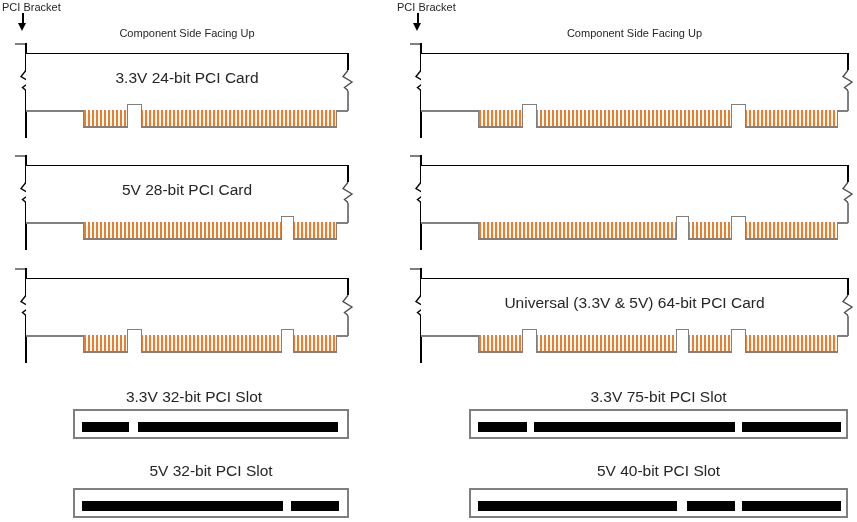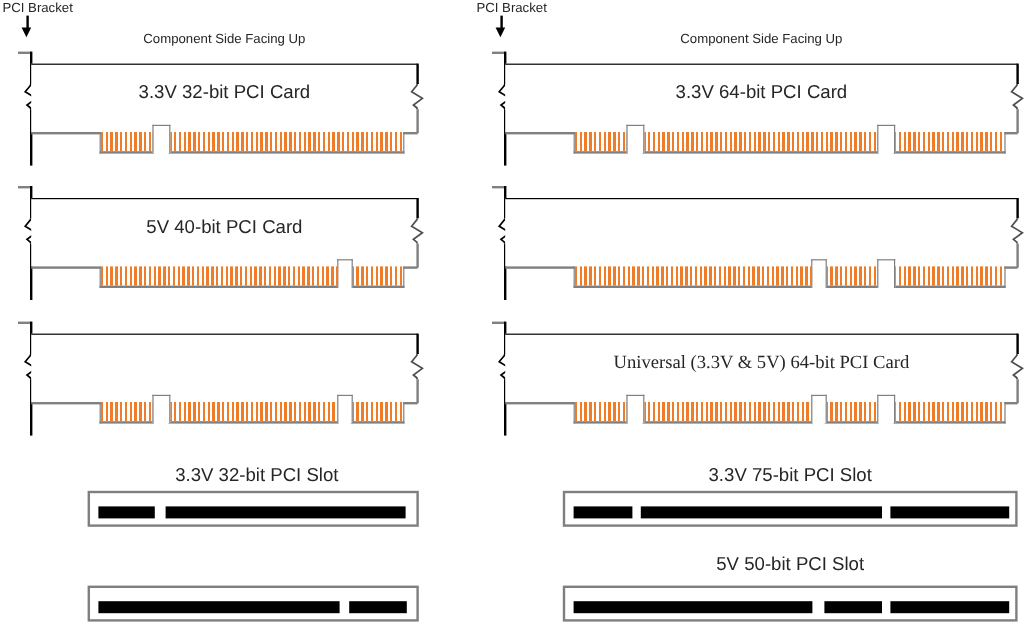--- a/index.html
+++ b/index.html
@@ -41,39 +41,39 @@
     <div class="arrow-stem" style="left: 22px; top: 13px; height: 11px;"></div>
     <div class="arrow-head" style="left: 18.4px; top: 23px;"></div>
     <div class="center-label comp-label" style="left: 26px; width: 322px; top: 27px;">Component Side Facing Up</div>
     <div class="gline" style="left: 14.5px; top: 43px; width: 11.5px; height: 1.8px;"></div>
     <div class="vline" style="left: 25.3px; top: 43px; height: 27px;"></div>
     <svg class="zig" width="13" height="21" viewBox="0 0 13 21" style="left: 19.3px; top: 70px; position: absolute;">
       <path d="M6.5 0 L6.5 1 L2 6.5 L11 12 L3.5 17.5 L6.5 20 L6.5 21" fill="none" stroke="#000000" stroke-width="1.4"></path>
     </svg>
     <div class="vline" style="left: 25.3px; top: 91px; height: 47px;"></div>
     <div class="card-body" style="left: 26px; top: 53px; width: 322px; height: 57px;"></div>
-    <div class="card-label" style="left: 26px; top: 53px; width: 322px; height: 50px;">3.3V 32-bit PCI Card</div>
+    <div class="card-label" style="left: 26px; top: 53px; width: 322px; height: 50px;">3.3V 24-bit PCI Card</div>
     <div class="vline" style="left: 347.3px; top: 53px; height: 17px;"></div>
     <svg class="zig" width="13" height="21" viewBox="0 0 13 21" style="left: 341.3px; top: 70px; position: absolute;">
       <path d="M6.5 0 L6.5 1 L2 6.5 L11 12 L3.5 17.5 L6.5 20 L6.5 21" fill="none" stroke="#4d4d4d" stroke-width="1.4"></path>
     </svg>
     <div class="gline" style="left: 347.3px; top: 91px; width: 1.4px; height: 19.5px;"></div>
     <div class="gline" style="left: 26px; top: 110px; width: 58px; height: 1.8px;"></div>
     <div class="gline" style="left: 336px; top: 110px; width: 12px; height: 1.8px;"></div>
     <div class="fingers" style="left: 83px; top: 110px; width: 45px; height: 18px;"></div>
     <div class="fingers" style="left: 140px; top: 110px; width: 197px; height: 18px;"></div>
     <div class="notch" style="left: 126.5px; top: 104px; width: 15px; height: 24px;"></div>
     <div class="gline" style="left: 14.5px; top: 155px; width: 11.5px; height: 1.8px;"></div>
     <div class="vline" style="left: 25.3px; top: 155px; height: 27px;"></div>
     <svg class="zig" width="13" height="21" viewBox="0 0 13 21" style="left: 19.3px; top: 182px; position: absolute;">
       <path d="M6.5 0 L6.5 1 L2 6.5 L11 12 L3.5 17.5 L6.5 20 L6.5 21" fill="none" stroke="#000000" stroke-width="1.4"></path>
     </svg>
     <div class="vline" style="left: 25.3px; top: 203px; height: 47px;"></div>
     <div class="card-body" style="left: 26px; top: 165px; width: 322px; height: 57px;"></div>
-    <div class="card-label" style="left: 26px; top: 165px; width: 322px; height: 50px;">5V 40-bit PCI Card</div>
+    <div class="card-label" style="left: 26px; top: 165px; width: 322px; height: 50px;">5V 28-bit PCI Card</div>
     <div class="vline" style="left: 347.3px; top: 165px; height: 17px;"></div>
     <svg class="zig" width="13" height="21" viewBox="0 0 13 21" style="left: 341.3px; top: 182px; position: absolute;">
       <path d="M6.5 0 L6.5 1 L2 6.5 L11 12 L3.5 17.5 L6.5 20 L6.5 21" fill="none" stroke="#4d4d4d" stroke-width="1.4"></path>
     </svg>
     <div class="gline" style="left: 347.3px; top: 203px; width: 1.4px; height: 19.5px;"></div>
     <div class="gline" style="left: 26px; top: 222px; width: 58px; height: 1.8px;"></div>
     <div class="gline" style="left: 336px; top: 222px; width: 12px; height: 1.8px;"></div>
     <div class="fingers" style="left: 83px; top: 222px; width: 199px; height: 18px;"></div>
     <div class="fingers" style="left: 292px; top: 222px; width: 45px; height: 18px;"></div>
     <div class="notch" style="left: 280.5px; top: 216px; width: 13px; height: 24px;"></div>
@@ -89,39 +89,39 @@
       <path d="M6.5 0 L6.5 1 L2 6.5 L11 12 L3.5 17.5 L6.5 20 L6.5 21" fill="none" stroke="#4d4d4d" stroke-width="1.4"></path>
     </svg>
     <div class="gline" style="left: 347.3px; top: 316px; width: 1.4px; height: 19.5px;"></div>
     <div class="gline" style="left: 26px; top: 335px; width: 58px; height: 1.8px;"></div>
     <div class="gline" style="left: 336px; top: 335px; width: 12px; height: 1.8px;"></div>
     <div class="fingers" style="left: 83px; top: 335px; width: 45px; height: 18px;"></div>
     <div class="fingers" style="left: 140px; top: 335px; width: 142px; height: 18px;"></div>
     <div class="fingers" style="left: 292px; top: 335px; width: 45px; height: 18px;"></div>
     <div class="notch" style="left: 126.5px; top: 329px; width: 15px; height: 24px;"></div>
     <div class="notch" style="left: 280.5px; top: 329px; width: 13px; height: 24px;"></div>
-    <div class="center-label slot-label" style="left: 76px; width: 276px; top: 388px;">3.3V 32-bit PCI Slot</div>
+    <div class="center-label slot-label" style="left: 56px; width: 276px; top: 388px;">3.3V 32-bit PCI Slot</div>
     <div class="slot" style="left: 73px; top: 409px; width: 276px; height: 30px;"></div>
     <div class="bar" style="left: 82px; top: 422px; width: 47px; height: 10px;"></div>
     <div class="bar" style="left: 138px; top: 422px; width: 200px; height: 10px;"></div>
+    <div class="center-label slot-label" style="left: 73px; width: 276px; top: 462px;">5V 32-bit PCI Slot</div>
     <div class="slot" style="left: 73px; top: 488px; width: 276px; height: 30px;"></div>
     <div class="bar" style="left: 82px; top: 501px; width: 201px; height: 10px;"></div>
     <div class="bar" style="left: 291px; top: 501px; width: 48px; height: 10px;"></div>
     <div class="small-label" style="left: 397px; top: 1px;">PCI Bracket</div>
     <div class="arrow-stem" style="left: 417px; top: 13px; height: 11px;"></div>
     <div class="arrow-head" style="left: 413.4px; top: 23px;"></div>
     <div class="center-label comp-label" style="left: 421px; width: 427px; top: 27px;">Component Side Facing Up</div>
     <div class="gline" style="left: 409.5px; top: 43px; width: 11.5px; height: 1.8px;"></div>
     <div class="vline" style="left: 420.3px; top: 43px; height: 27px;"></div>
     <svg class="zig" width="13" height="21" viewBox="0 0 13 21" style="left: 414.3px; top: 70px; position: absolute;">
       <path d="M6.5 0 L6.5 1 L2 6.5 L11 12 L3.5 17.5 L6.5 20 L6.5 21" fill="none" stroke="#000000" stroke-width="1.4"></path>
     </svg>
     <div class="vline" style="left: 420.3px; top: 91px; height: 47px;"></div>
     <div class="card-body" style="left: 421px; top: 53px; width: 427px; height: 57px;"></div>
-    <div class="card-label" style="left: 421px; top: 53px; width: 427px; height: 50px;">3.3V 64-bit PCI Card</div>
     <div class="vline" style="left: 847.3px; top: 53px; height: 17px;"></div>
     <svg class="zig" width="13" height="21" viewBox="0 0 13 21" style="left: 841.3px; top: 70px; position: absolute;">
       <path d="M6.5 0 L6.5 1 L2 6.5 L11 12 L3.5 17.5 L6.5 20 L6.5 21" fill="none" stroke="#4d4d4d" stroke-width="1.4"></path>
     </svg>
     <div class="gline" style="left: 847.3px; top: 91px; width: 1.4px; height: 19.5px;"></div>
     <div class="gline" style="left: 421px; top: 110px; width: 58px; height: 1.8px;"></div>
     <div class="gline" style="left: 837px; top: 110px; width: 11px; height: 1.8px;"></div>
     <div class="fingers" style="left: 478px; top: 110px; width: 45px; height: 18px;"></div>
     <div class="fingers" style="left: 535px; top: 110px; width: 197px; height: 18px;"></div>
     <div class="fingers" style="left: 744px; top: 110px; width: 94px; height: 18px;"></div>
@@ -146,38 +146,38 @@
     <div class="fingers" style="left: 744px; top: 222px; width: 94px; height: 18px;"></div>
     <div class="notch" style="left: 675.5px; top: 216px; width: 13px; height: 24px;"></div>
     <div class="notch" style="left: 730.5px; top: 216px; width: 15px; height: 24px;"></div>
     <div class="gline" style="left: 409.5px; top: 268px; width: 11.5px; height: 1.8px;"></div>
     <div class="vline" style="left: 420.3px; top: 268px; height: 27px;"></div>
     <svg class="zig" width="13" height="21" viewBox="0 0 13 21" style="left: 414.3px; top: 295px; position: absolute;">
       <path d="M6.5 0 L6.5 1 L2 6.5 L11 12 L3.5 17.5 L6.5 20 L6.5 21" fill="none" stroke="#000000" stroke-width="1.4"></path>
     </svg>
     <div class="vline" style="left: 420.3px; top: 316px; height: 47px;"></div>
     <div class="card-body" style="left: 421px; top: 278px; width: 427px; height: 57px;"></div>
-    <div class="card-label" style="left: 421px; top: 278px; width: 427px; height: 50px; font-family: Liberation Serif, serif;">Universal (3.3V &amp; 5V) 64-bit PCI Card</div>
+    <div class="card-label" style="left: 421px; top: 278px; width: 427px; height: 50px;">Universal (3.3V &amp; 5V) 64-bit PCI Card</div>
     <div class="vline" style="left: 847.3px; top: 278px; height: 17px;"></div>
     <svg class="zig" width="13" height="21" viewBox="0 0 13 21" style="left: 841.3px; top: 295px; position: absolute;">
       <path d="M6.5 0 L6.5 1 L2 6.5 L11 12 L3.5 17.5 L6.5 20 L6.5 21" fill="none" stroke="#4d4d4d" stroke-width="1.4"></path>
     </svg>
     <div class="gline" style="left: 847.3px; top: 316px; width: 1.4px; height: 19.5px;"></div>
     <div class="gline" style="left: 421px; top: 335px; width: 58px; height: 1.8px;"></div>
     <div class="gline" style="left: 837px; top: 335px; width: 11px; height: 1.8px;"></div>
     <div class="fingers" style="left: 478px; top: 335px; width: 45px; height: 18px;"></div>
     <div class="fingers" style="left: 535px; top: 335px; width: 142px; height: 18px;"></div>
     <div class="fingers" style="left: 687px; top: 335px; width: 45px; height: 18px;"></div>
     <div class="fingers" style="left: 744px; top: 335px; width: 94px; height: 18px;"></div>
     <div class="notch" style="left: 521.5px; top: 329px; width: 15px; height: 24px;"></div>
     <div class="notch" style="left: 675.5px; top: 329px; width: 13px; height: 24px;"></div>
     <div class="notch" style="left: 730.5px; top: 329px; width: 15px; height: 24px;"></div>
     <div class="center-label slot-label" style="left: 469px; width: 379px; top: 388px;">3.3V 75-bit PCI Slot</div>
     <div class="slot" style="left: 469px; top: 409px; width: 379px; height: 30px;"></div>
     <div class="bar" style="left: 478px; top: 422px; width: 49px; height: 10px;"></div>
     <div class="bar" style="left: 534px; top: 422px; width: 201px; height: 10px;"></div>
     <div class="bar" style="left: 742px; top: 422px; width: 99px; height: 10px;"></div>
-    <div class="center-label slot-label" style="left: 469px; width: 379px; top: 462px;">5V 50-bit PCI Slot</div>
+    <div class="center-label slot-label" style="left: 469px; width: 379px; top: 462px;">5V 40-bit PCI Slot</div>
     <div class="slot" style="left: 469px; top: 488px; width: 379px; height: 30px;"></div>
     <div class="bar" style="left: 478px; top: 501px; width: 199px; height: 10px;"></div>
     <div class="bar" style="left: 687px; top: 501px; width: 48px; height: 10px;"></div>
     <div class="bar" style="left: 742px; top: 501px; width: 99px; height: 10px;"></div>
   </div>
 
 </body></html>

